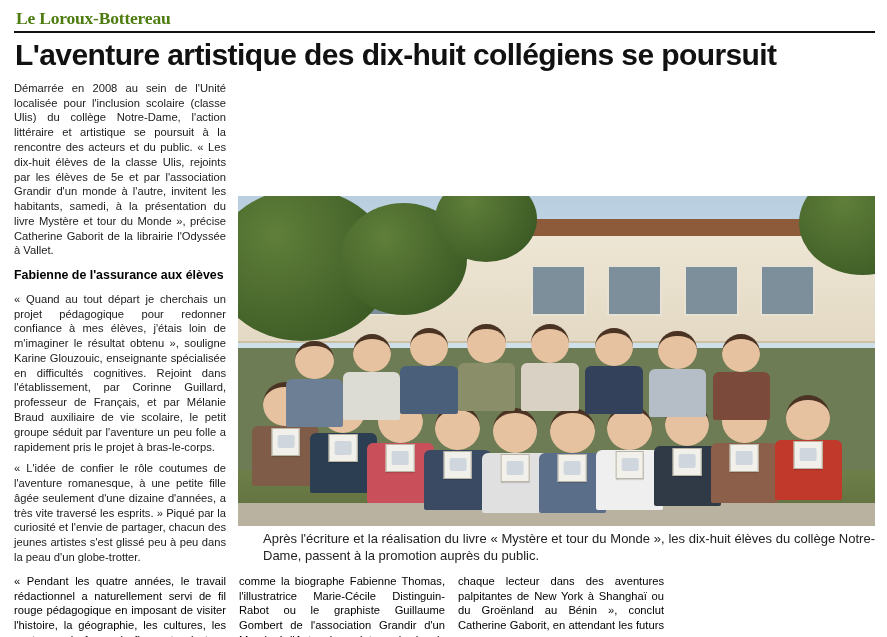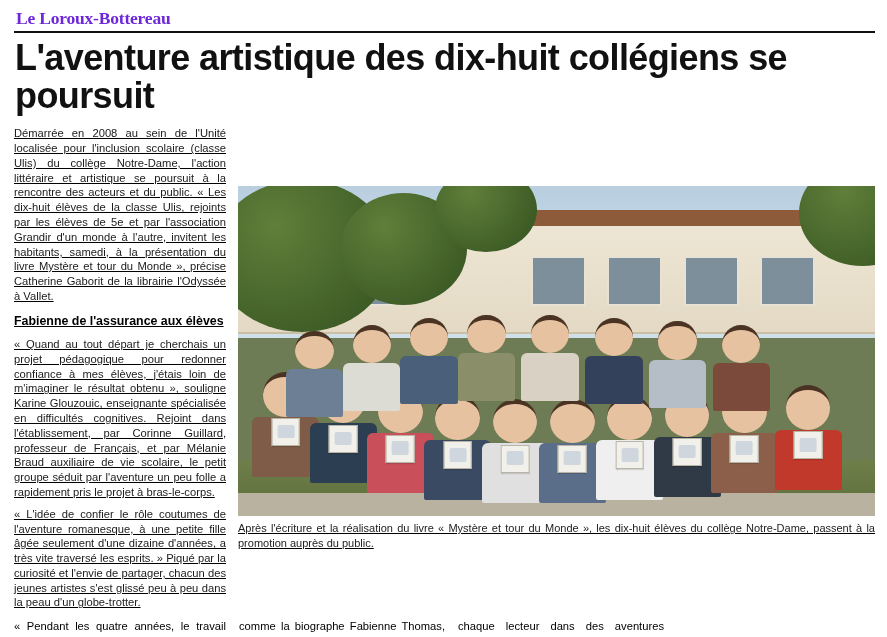--- a/index.html
+++ b/index.html
@@ -20,44 +20,43 @@
     width: 887px;
     height: 637px;
     box-sizing: border-box;
     padding: 6px 12px 0 14px;
   }
   
   .kicker {
     font-size: 17.5px;
     font-weight: bold;
     letter-spacing: -0.2px;
-    color: #6d28d9;
+    color: #4d7c0f;
     margin: 2px 0 2px 2px;
     font-family: "Liberation Serif", serif;
   }
   .rule {
     height: 1.5px;
     background: #111;
     margin: 2px 0 6px 0;
   }
   .headline {
-    font-size: 36px;
+    font-size: 30px;
     font-weight: bold;
     letter-spacing: -0.6px;
     line-height: 1.08;
     color: #111;
     margin: 0 0 10px 1px;
     font-family: "Liberation Sans", sans-serif;
   }
   
   .upper {
     display: flex;
     gap: 12px;
-    align-items: center;
-    text-decoration: underline;
+    align-items: flex-end;
   }
   .col-left {
     width: 212px;
     flex: 0 0 212px;
     font-size: 11.2px;
     line-height: 1.32;
     text-align: justify;
     color: #1a1a1a;
   }
   .col-left p {
@@ -76,26 +75,27 @@
     position: relative;
   }
   .photo {
     position: relative;
     width: 100%;
     height: 330px;
     overflow: hidden;
     background: #6d7c54;
   }
   .caption {
-    font-size: 11px;
+    font-size: 13px;
     line-height: 1.3;
     color: #222;
     margin-top: 5px;
     text-align: justify;
     font-style: normal;
+    margin-left: 25px;
   }
   
   .lower {
     display: flex;
     gap: 13px;
     margin-top: 9px;
     font-size: 11.2px;
     line-height: 1.32;
     text-align: justify;
   }

